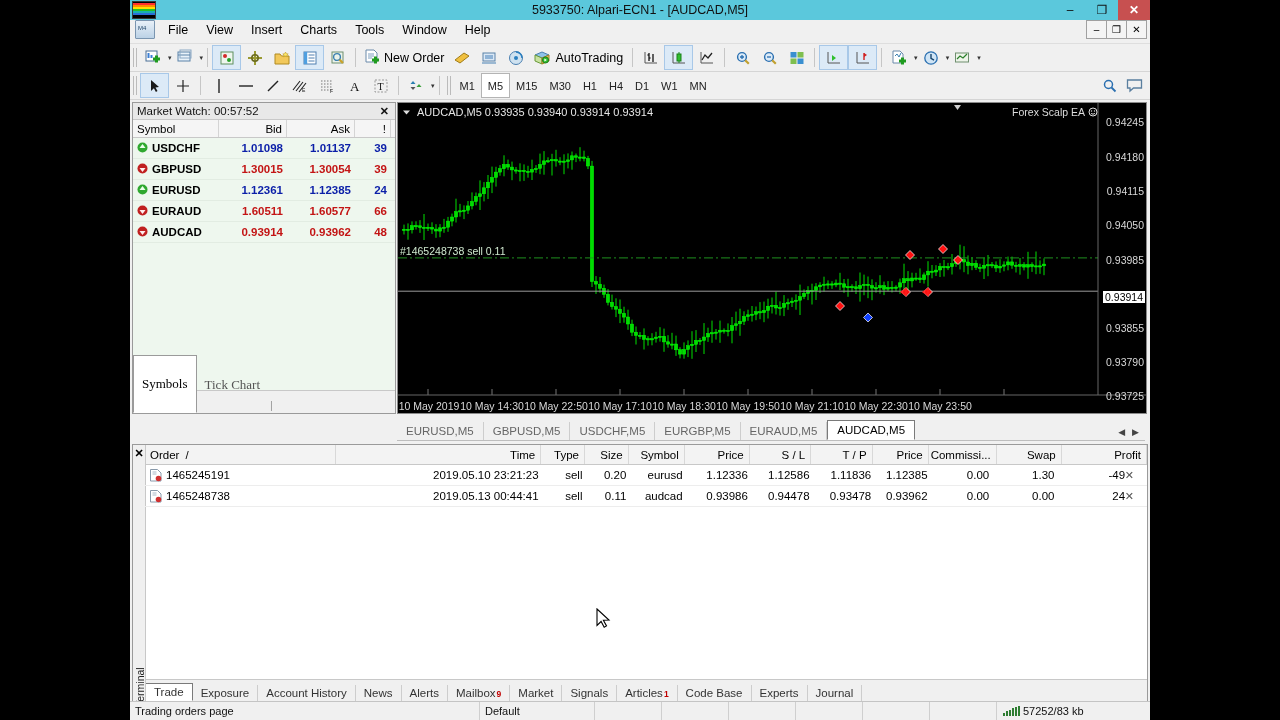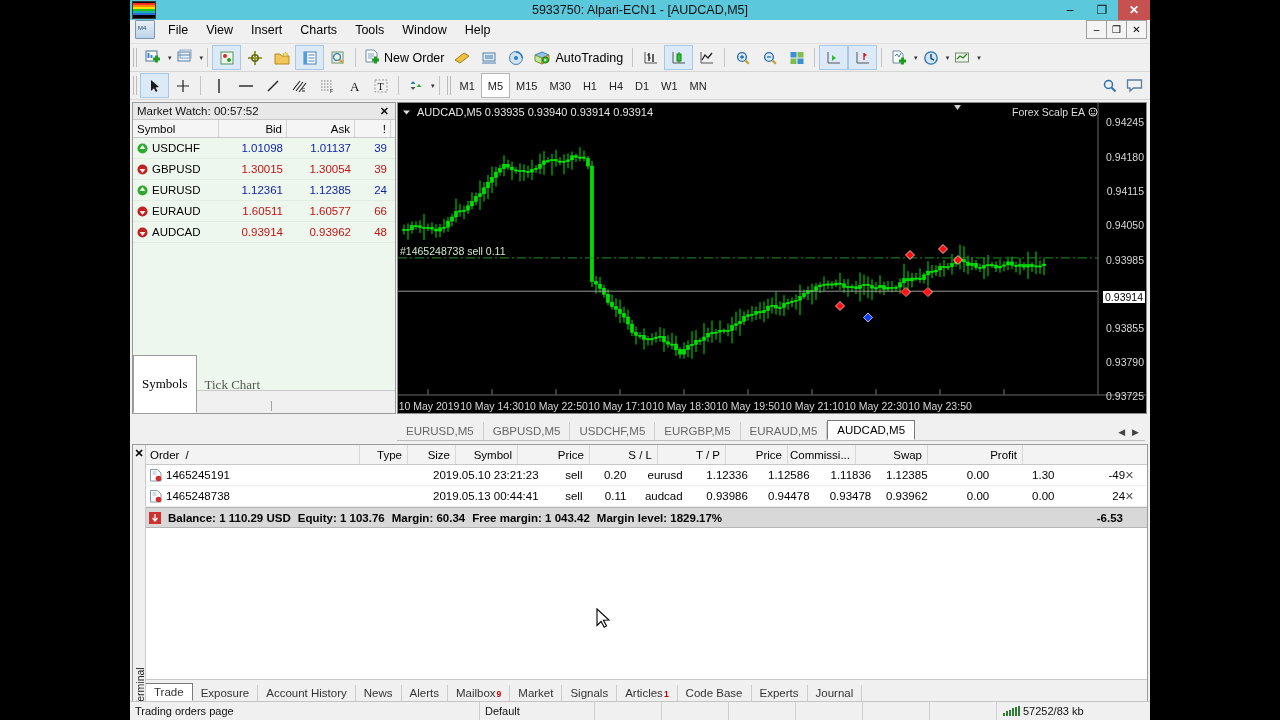--- a/index.html
+++ b/index.html
@@ -41,21 +41,21 @@
   .workspace{position:relative;height:604px;background:#f0f0f0;}
 
   
   .mw{position:absolute;left:2px;top:2px;width:262px;height:310px;background:#fff;border:1px solid #9a9a9a;display:flex;flex-direction:column;}
   .mw-title{height:16px;background:#e8e8e8;font-size:11.5px;color:#111;display:flex;align-items:center;padding:0 4px;border-bottom:1px solid #c8c8c8;}
   .mw-close{margin-left:auto;font-size:11px;font-weight:bold;padding:0 2px;}
   .mw-head{display:flex;height:17px;background:#f5f5f5;border-bottom:1px solid #c8c8c8;font-size:11.5px;}
   .mw-head div{border-right:1px solid #d4d4d4;display:flex;align-items:center;padding:0 4px;box-sizing:border-box;}
   .mw-rows{flex:1;background:#eef7ee;}
   .mwrow{display:flex;height:20px;font-size:11.5px;align-items:center;border-bottom:1px solid #e2ece2;}
-  .mwrow>div{box-sizing:border-box;padding:0 4px;display:flex;align-items:flex-end;}
+  .mwrow>div{box-sizing:border-box;padding:0 4px;display:flex;align-items:flex-start;font-weight:bold;}
   .c-sym{width:86px;gap:4px;}
   .c-bid{width:68px;justify-content:flex-end;}
   .c-ask{width:68px;justify-content:flex-end;}
   .c-sp{width:36px;justify-content:flex-end;}
   .up{color:#0b1fa8;} .dn{color:#c31414;}
   .arrow{width:11px;height:11px;display:inline-block;}
   .mw-tabs{height:22px;background:#f0f0f0;display:flex;align-items:flex-end;border-top:1px solid #c8c8c8;}
   .mtab{font-size:13px;padding:20px 8px;color:#555;font-family:Liberation Serif, serif;}
   .mtab.sel{background:#fff;border:1px solid #9a9a9a;border-bottom:1px solid #fff;color:#000;}
 
@@ -899,20 +899,21 @@
       </div>
 
     <div class="terminal">
       <div class="term-left">
         <div class="term-x">✕</div>
         <div class="term-vtxt">Terminal</div>
       </div>
       <div class="term-body">
         <div class="thead" id="thead">
             <div style="width:215px;justify-content:flex-start">Order <span style="margin-left:6px">/</span></div>
+            <div style="width:230px;justify-content:flex-end">Time</div>
             <div style="width:48px;justify-content:flex-end">Type</div>
             <div style="width:48px;justify-content:flex-end">Size</div>
             <div style="width:62px;justify-content:flex-end">Symbol</div>
             <div style="width:72px;justify-content:flex-end">Price</div>
             <div style="width:68px;justify-content:flex-end">S / L</div>
             <div style="width:68px;justify-content:flex-end">T / P</div>
             <div style="width:62px;justify-content:flex-end">Price</div>
             <div style="width:68px;justify-content:flex-end">Commissi...</div>
             <div style="width:72px;justify-content:flex-end">Swap</div>
             <div style="width:95px;justify-content:flex-end">Profit</div>
@@ -952,32 +953,20 @@
               <div style="width:68px;justify-content:flex-end;">0.94478</div>
               <div style="width:68px;justify-content:flex-end;">0.93478</div>
               <div style="width:62px;justify-content:flex-end;">0.93962</div>
               <div style="width:68px;justify-content:flex-end;">0.00</div>
               <div style="width:72px;justify-content:flex-end;">0.00</div>
               <div style="width:95px;justify-content:flex-end;padding-right:22px;">24</div>
               <div style="position:absolute;"></div>
               <div style="position: absolute; right: 8px; font-size: 11px; color: rgb(85, 85, 85);">✕</div>
             </div>
           </div>
-        <div class="balrow">
-          <svg width="12" height="12" viewBox="0 0 12 12">
-              <rect x="0" y="0" width="12" height="12" fill="#d03030"></rect>
-              <path d="M6 2v6M3.5 6L6 9l2.5-3" stroke="#fff" stroke-width="1.3" fill="none"></path>
-            </svg>
-          <span>Balance: 1 110.29 USD</span>
-          <span>Equity: 1 103.76</span>
-          <span>Margin: 60.34</span>
-          <span>Free margin: 1 043.42</span>
-          <span>Margin level: 1829.17%</span>
-          <span style="margin-left:auto;padding-right:24px;">-6.53</span>
-        </div>
         <div class="termfill"></div>
         <div class="btabs" id="btabs">
             <div class="btab sel">
               <span>Trade</span>
             </div>
             <div class="btab">
               <span>Exposure</span>
             </div>
             <div class="btab">
               <span>Account History</span>

